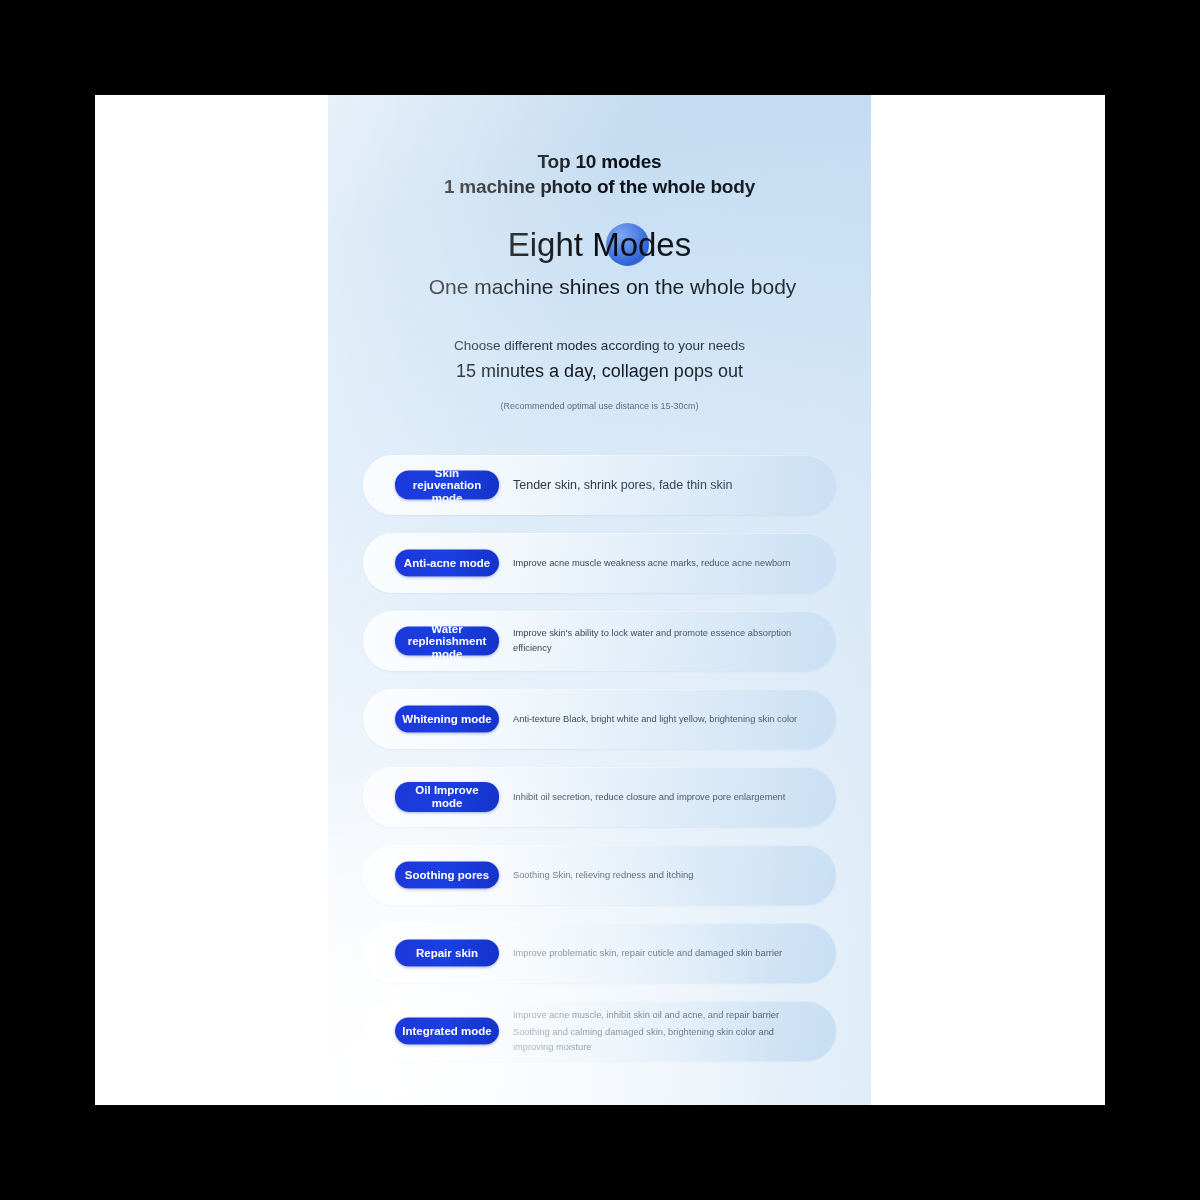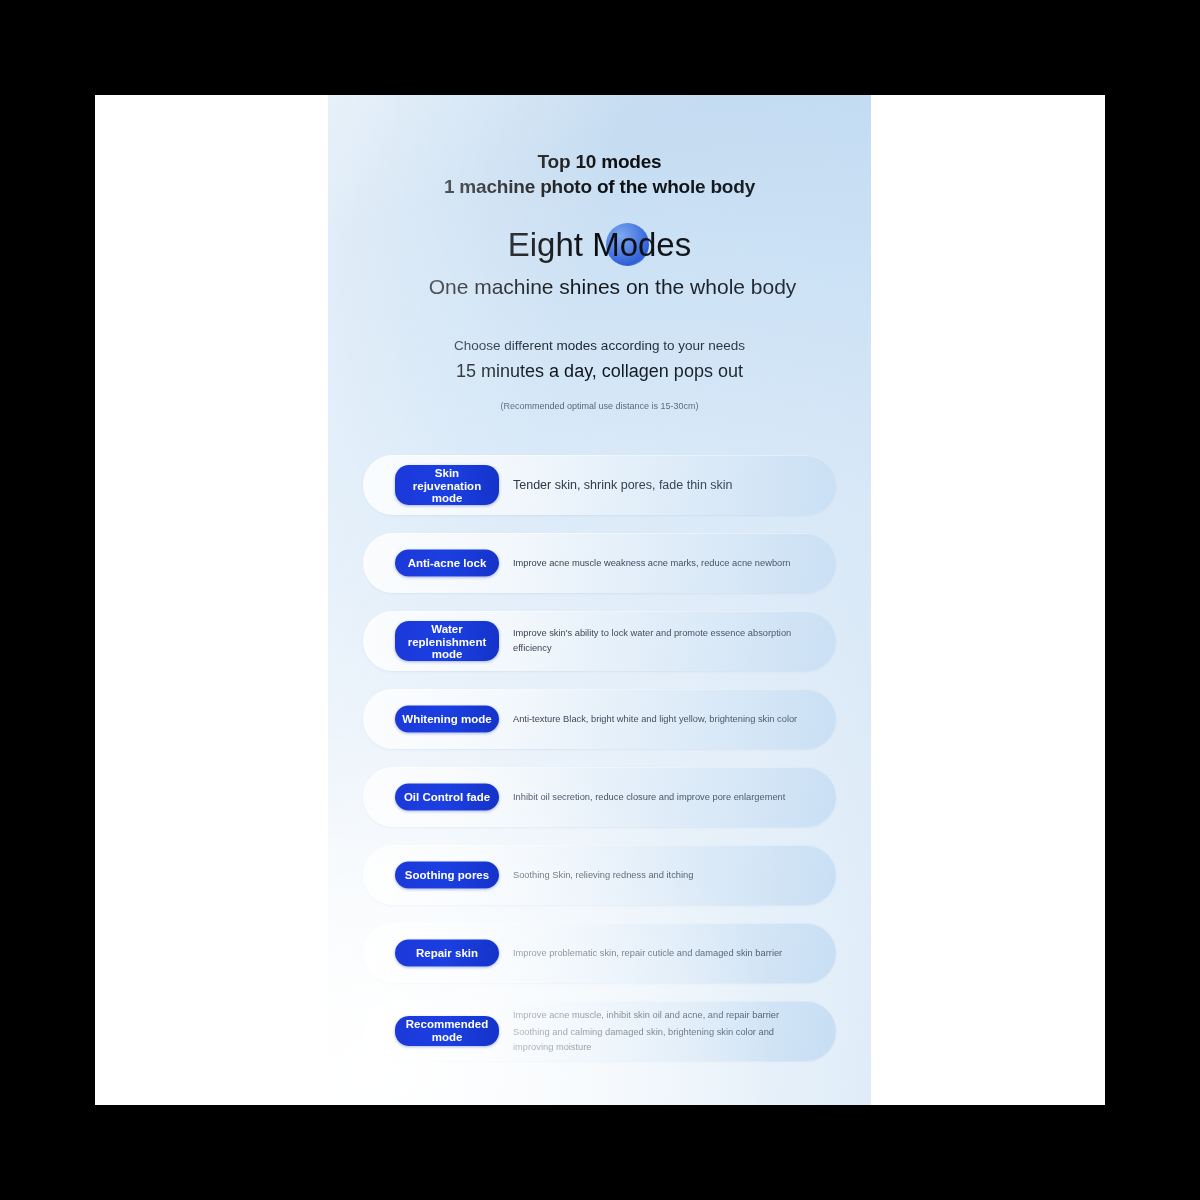--- a/index.html
+++ b/index.html
@@ -201,22 +201,22 @@
     align-items: center;
     justify-content: center;
     text-align: center;
     box-sizing: border-box;
     padding: 2px 6px;
     white-space: pre-line;
     z-index: 2;
   }
   
   .mode-pill.overflow {
-    height: 40px;
-    align-items: flex-start;
+    height: 29px;
+    align-items: center;
     overflow: visible;
   }
   .mode-pill.overflow .pill-text {
     display: block;
     line-height: 12.5px;
   }
 
   .mode-desc {
     position: absolute;
     left: 150px;
@@ -260,59 +260,59 @@
 
         <div id="mode-list">
             <div class="mode-card">
               <div class="mode-pill overflow"><span class="pill-text">Skin rejuvenation
 mode</span></div>
               <div class="mode-desc large">
                 <span class="desc-line">Tender skin, shrink pores, fade thin skin</span>
               </div>
             </div>
             <div class="mode-card">
-              <div class="mode-pill"><span class="pill-text">Anti-acne lock</span></div>
+              <div class="mode-pill"><span class="pill-text">Anti-acne mode</span></div>
               <div class="mode-desc">
                 <span class="desc-line">Improve acne muscle weakness acne marks, reduce acne newborn</span>
               </div>
             </div>
             <div class="mode-card">
               <div class="mode-pill overflow"><span class="pill-text">Water
 replenishment
 mode</span></div>
               <div class="mode-desc">
                 <span class="desc-line">Improve skin's ability to lock water and promote essence absorption efficiency</span>
               </div>
             </div>
             <div class="mode-card">
               <div class="mode-pill"><span class="pill-text">Whitening mode</span></div>
               <div class="mode-desc">
                 <span class="desc-line">Anti-texture Black, bright white and light yellow, brightening skin color</span>
               </div>
             </div>
             <div class="mode-card">
-              <div class="mode-pill"><span class="pill-text">Oil Control fade</span></div>
+              <div class="mode-pill"><span class="pill-text">Oil Improve mode</span></div>
               <div class="mode-desc">
                 <span class="desc-line">Inhibit oil secretion, reduce closure and improve pore enlargement</span>
               </div>
             </div>
             <div class="mode-card">
               <div class="mode-pill"><span class="pill-text">Soothing pores</span></div>
               <div class="mode-desc">
                 <span class="desc-line">Soothing Skin, relieving redness and itching</span>
               </div>
             </div>
             <div class="mode-card">
               <div class="mode-pill"><span class="pill-text">Repair skin</span></div>
               <div class="mode-desc">
                 <span class="desc-line">Improve problematic skin, repair cuticle and damaged skin barrier</span>
               </div>
             </div>
             <div class="mode-card">
-              <div class="mode-pill"><span class="pill-text">Recommended mode</span></div>
+              <div class="mode-pill"><span class="pill-text">Integrated mode</span></div>
               <div class="mode-desc">
                 <span class="desc-line">Improve acne muscle, inhibit skin oil and acne, and repair barrier</span>
                 <span class="desc-line">Soothing and calming damaged skin, brightening skin color and improving moisture</span>
               </div>
             </div>
           </div>
 
       </div>
       <div id="poster-wash"></div>
       <div id="poster-wash-2"></div>

